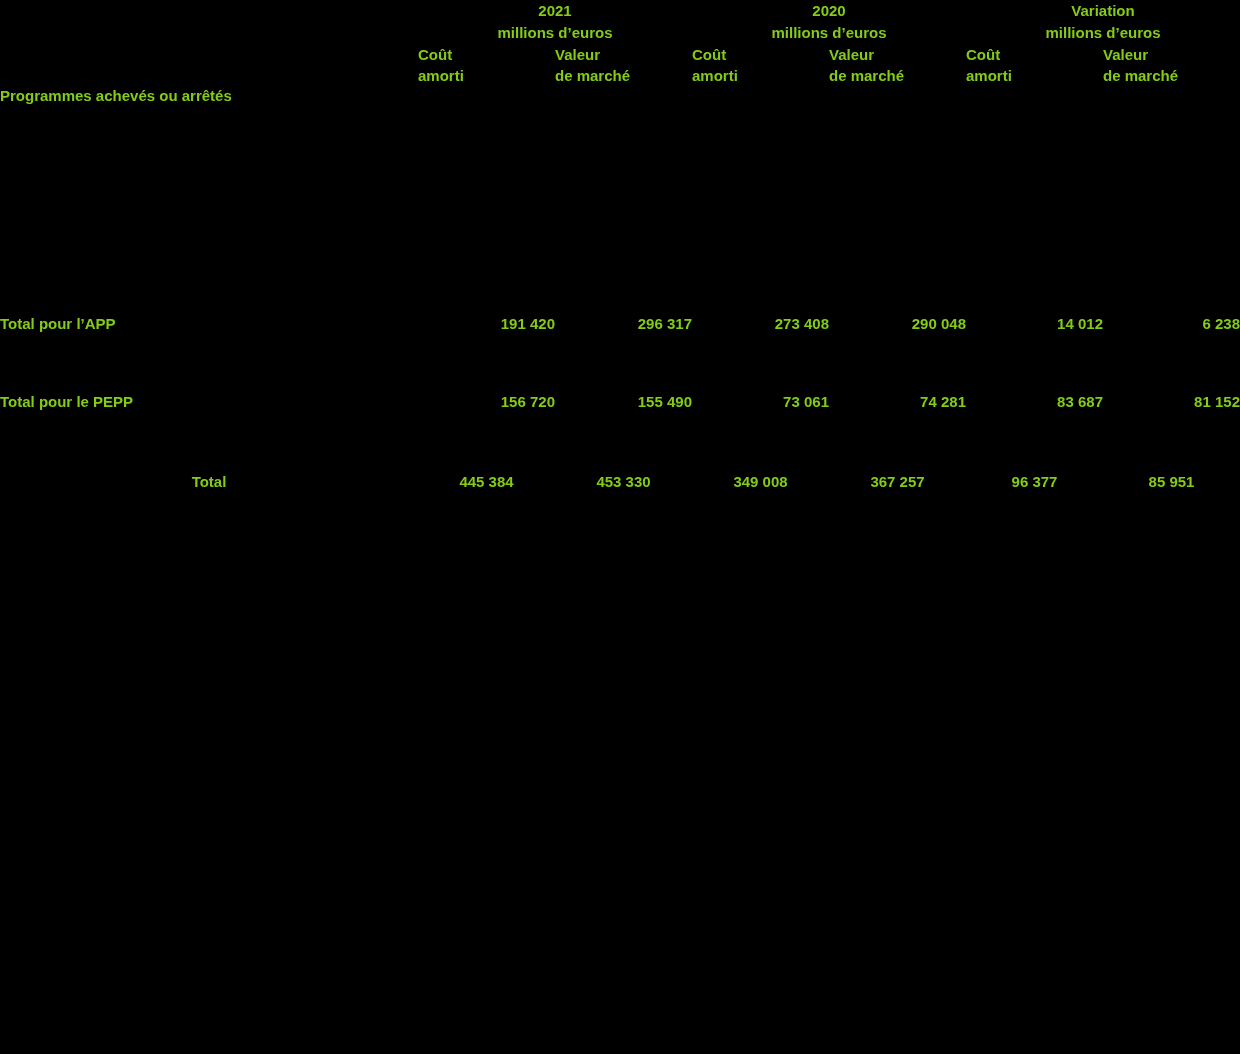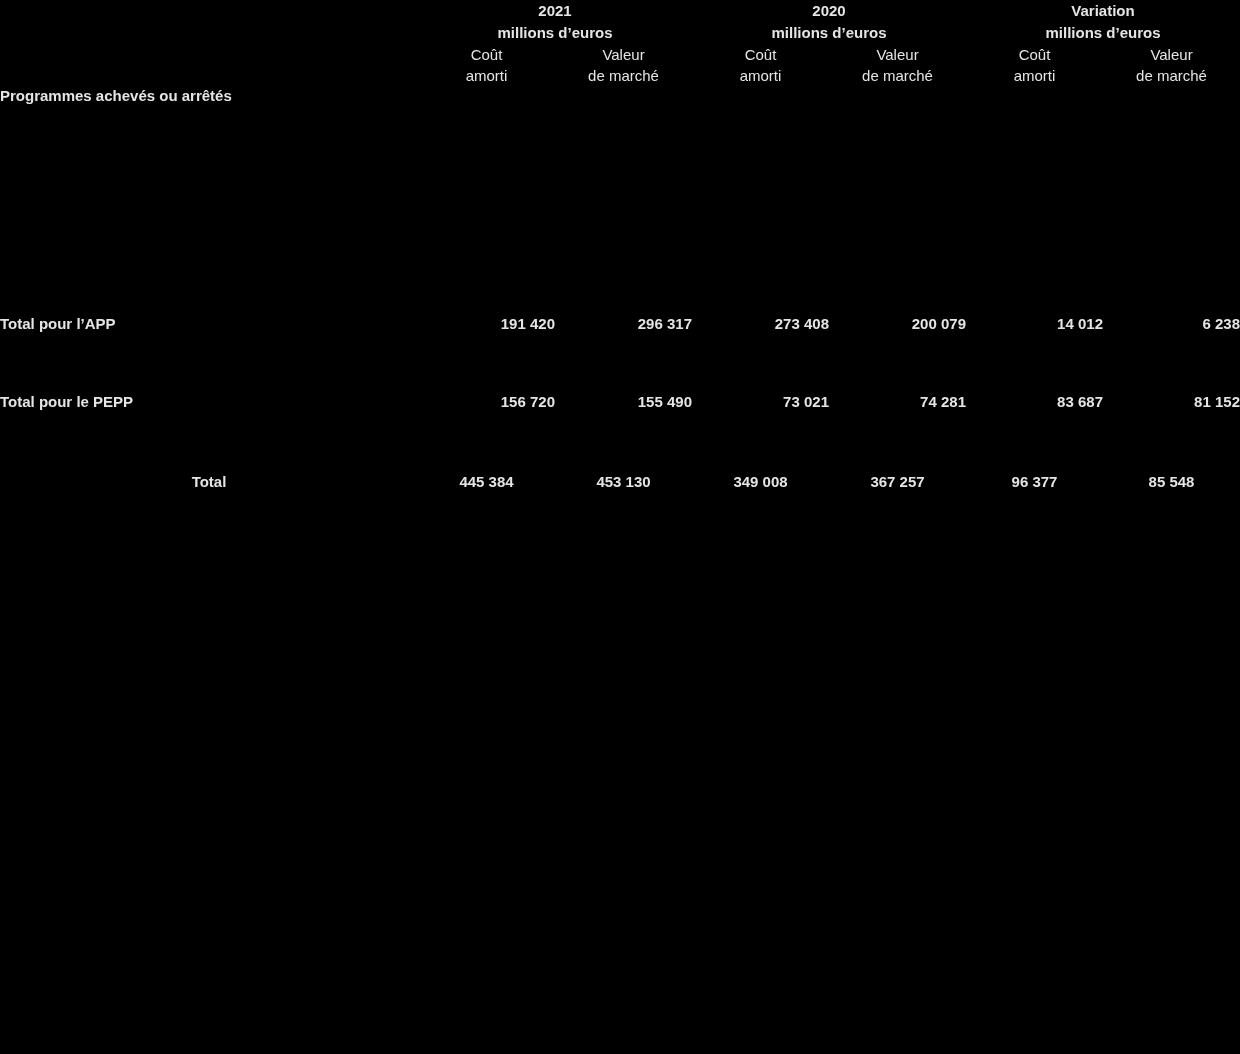--- a/index.html
+++ b/index.html
@@ -19,21 +19,21 @@
     width: 1240px;
     height: 1054px;
     background: #000000;
   }
   table.fin {
     border-collapse: collapse;
     width: 1240px;
     table-layout: fixed;
     font-size: 15px;
     font-weight: bold;
-    color: #e5e5e5;
+    color: #84cc16;
   }
   table.fin td, table.fin th {
     padding: 0;
     vertical-align: top;
     border: 0;
   }
   
   col.c-label { width: 418px; }
   col.c-num   { width: 137px; }
   
@@ -47,26 +47,26 @@
   }
   .grp .yr { display: block; }
   .grp .unit { display: block; }
   .grp-last { border-right: 0; }
   .blank-corner {
     border: 0;
     background: #000000;
   }
   
   .sub {
-    text-align: center;
+    text-align: left;
     border-left: 1px solid #1b3fd8;
     border-bottom: 1px solid #1b3fd8;
     padding: 14px 6px 16px 6px;
     line-height: 1.45;
-    font-weight: normal;
+    font-weight: bold;
   }
   .sub span { display: block; }
   
   .rowlabel {
     text-align: left;
     padding: 14px 0 0 12px;
     font-weight: bold;
     border-bottom: 1px solid #1b3fd8;
   }
   .num {
@@ -150,37 +150,37 @@
         <td class="num"></td>
         <td class="num"></td>
         <td class="num"></td>
         <td class="num"></td>
       </tr>
       <tr class="r-mid">
         <td class="rowlabel">Total pour l’APP</td>
         <td class="num">191 420</td>
         <td class="num">296 317</td>
         <td class="num">273 408</td>
-        <td class="num">200 079</td>
+        <td class="num">290 048</td>
         <td class="num">14 012</td>
         <td class="num">6 238</td>
       </tr>
       <tr class="r-mid3">
         <td class="rowlabel">Total pour le PEPP</td>
         <td class="num">156 720</td>
         <td class="num">155 490</td>
-        <td class="num">73 021</td>
+        <td class="num">73 061</td>
         <td class="num">74 281</td>
         <td class="num">83 687</td>
         <td class="num">81 152</td>
       </tr>
       <tr class="r-last">
         <td class="rowlabel">Total</td>
         <td class="num">445 384</td>
-        <td class="num">453 130</td>
+        <td class="num">453 330</td>
         <td class="num">349 008</td>
         <td class="num">367 257</td>
         <td class="num">96 377</td>
-        <td class="num">85 548</td>
+        <td class="num">85 951</td>
       </tr>
     </tbody>
   </table>
 </div>
 
 </body></html>

